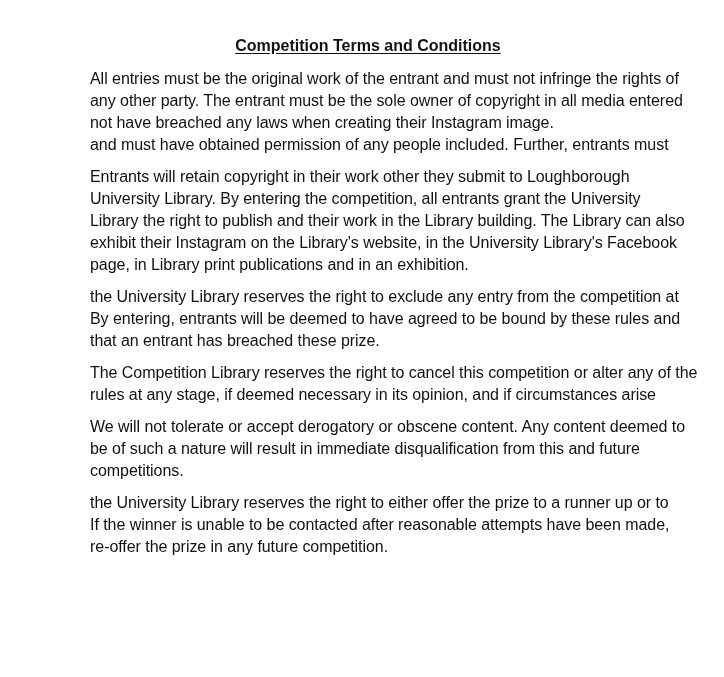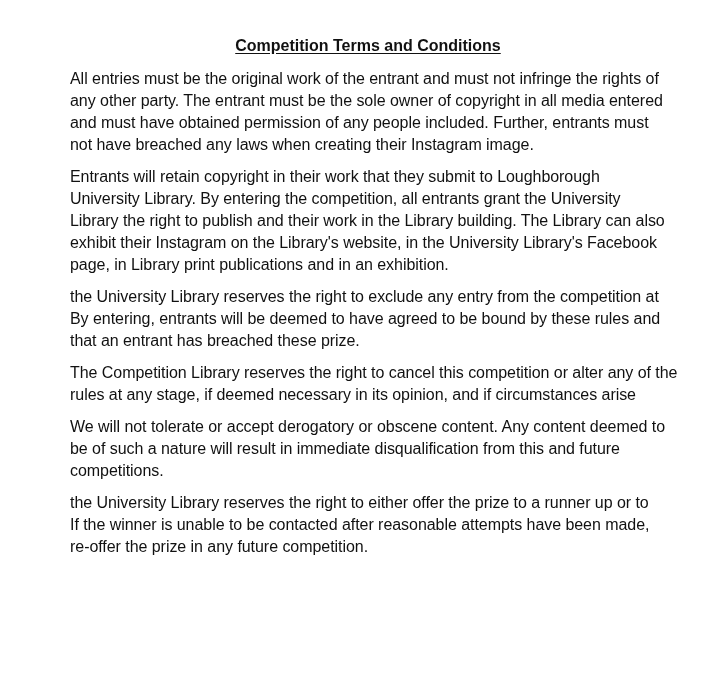--- a/index.html
+++ b/index.html
@@ -33,37 +33,38 @@
     }
     .para {
       font-size: 16px;
       line-height: 22px;
       margin: 0 0 10px 0;
       letter-spacing: -0.05px;
     }
     .line {
       display: block;
       white-space: nowrap;
+      margin-left: 20px;
     }
   </style>
 </head>
 <body>
 
 <div class="page">
   <div class="title">Competition Terms and Conditions</div>
 
   <p class="para">
     <span class="line">All entries must be the original work of the entrant and must not infringe the rights of</span>
     <span class="line">any other party. The entrant must be the sole owner of copyright in all media entered</span>
+    <span class="line">not have breached any laws when creating their Instagram image.</span>
     <span class="line">and must have obtained permission of any people included. Further, entrants must</span>
-    <span class="line">not have breached any laws when creating their Instagram image.</span>
   </p>
 
   <p class="para">
-    <span class="line">Entrants will retain copyright in their work that they submit to Loughborough</span>
+    <span class="line">Entrants will retain copyright in their work other they submit to Loughborough</span>
     <span class="line">University Library. By entering the competition, all entrants grant the University</span>
     <span class="line">Library the right to publish and their work in the Library building. The Library can also</span>
     <span class="line">exhibit their Instagram on the Library's website, in the University Library's Facebook</span>
     <span class="line">page, in Library print publications and in an exhibition.</span>
   </p>
 
   <p class="para">
     <span class="line">the University Library reserves the right to exclude any entry from the competition at</span>
     <span class="line">By entering, entrants will be deemed to have agreed to be bound by these rules and</span>
     <span class="line">that an entrant has breached these prize.</span>

